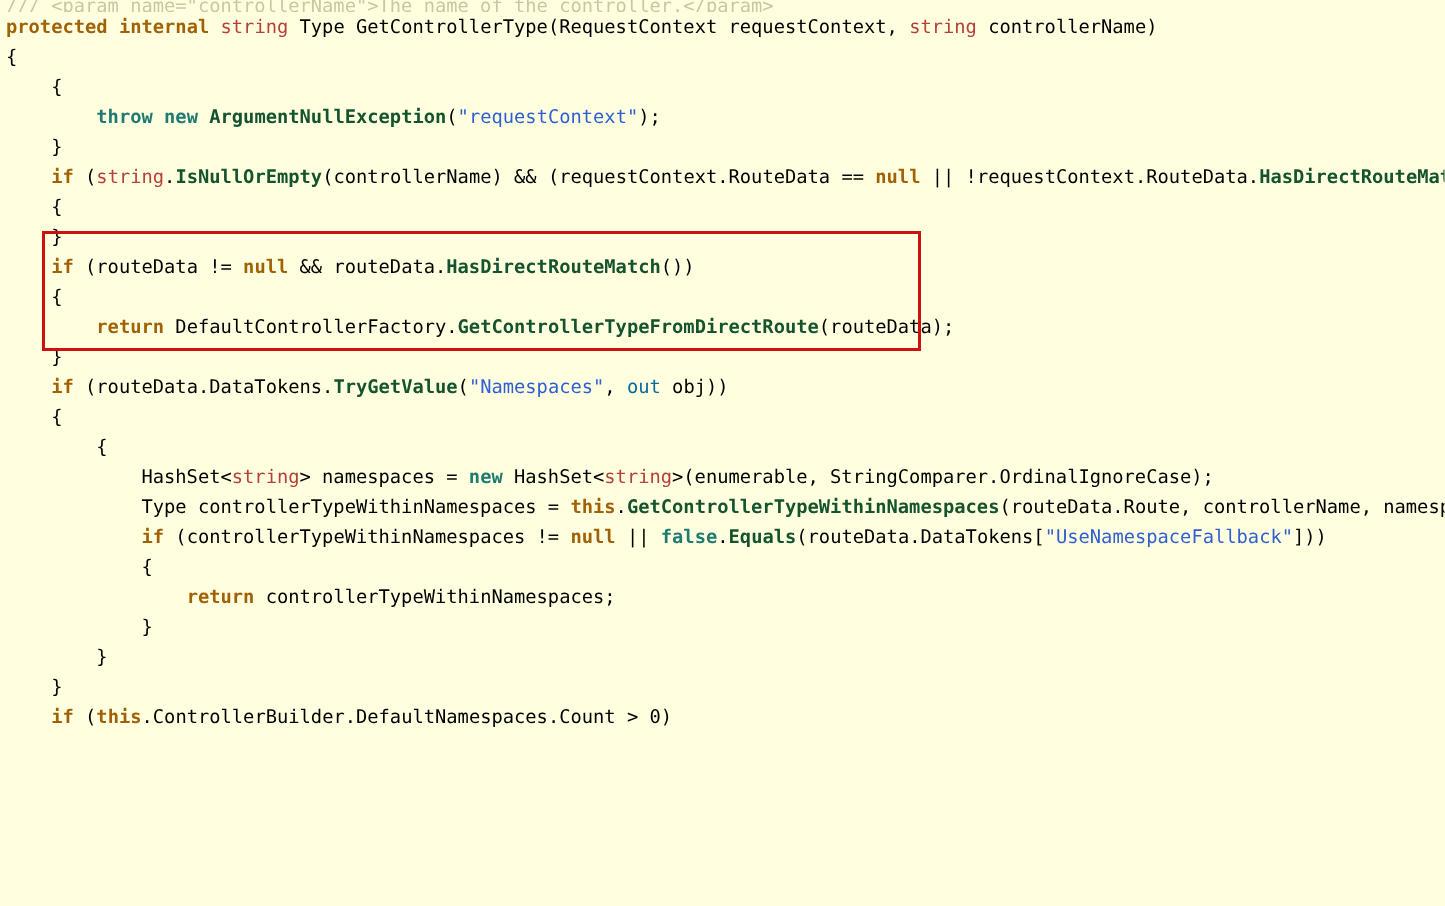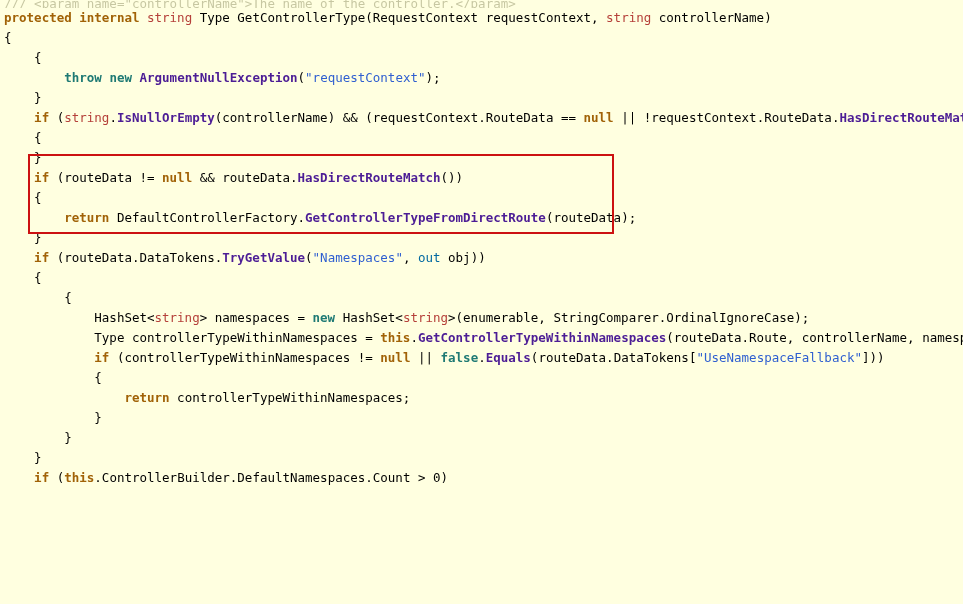--- a/index.html
+++ b/index.html
@@ -28,21 +28,21 @@
   .code-line.partial{
     height:8px;
     line-height:8px;
     overflow:hidden;
     opacity:.55;
   }
   
   .kw      {color:#a16207;font-weight:bold;}
   .type    {color:#b5403a;}
   .str     {color:#2f5fd0;}
-  .mth     {color:#4c1d95;font-weight:bold;}
+  .mth     {color:#14532d;font-weight:bold;}
   .mod     {color:#0369a1;}
   .thr     {color:#1f7a74;font-weight:bold;}
   .cmt     {color:#9a9a70;}
   .plain   {color:#000000;}
   #highlight-box{
     position:absolute;
     left:28px;
     top:154px;
     width:586px;
     height:80px;

